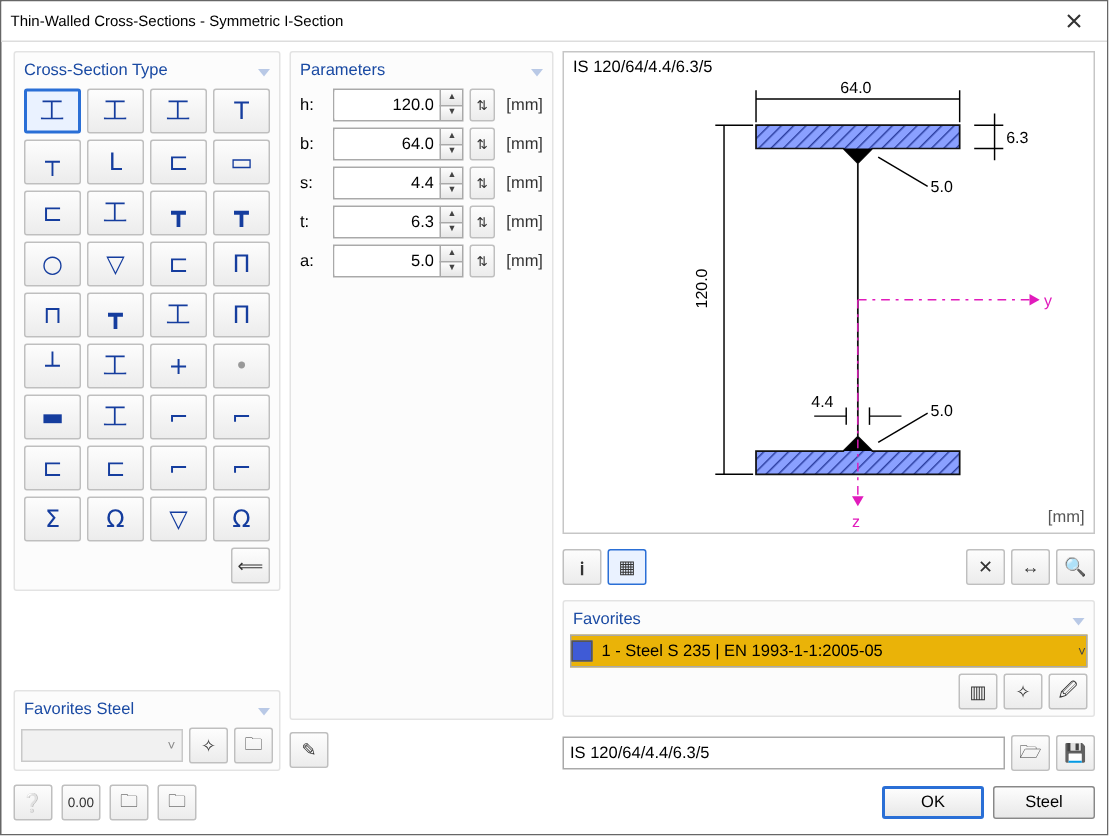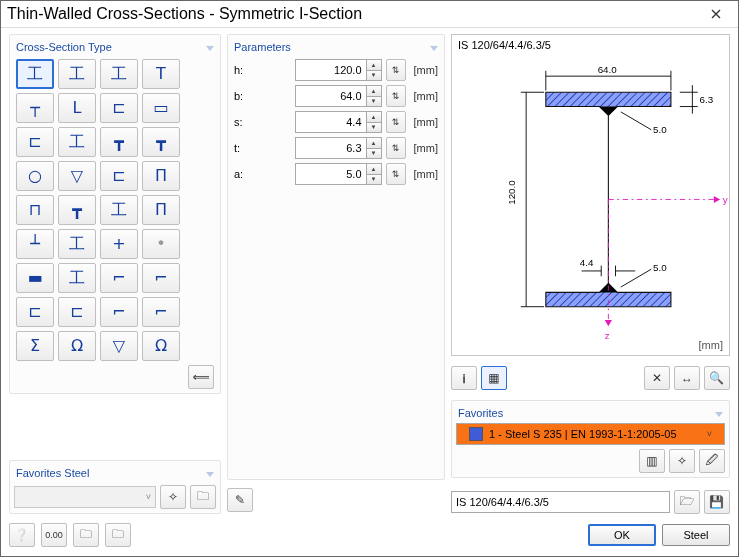--- a/index.html
+++ b/index.html
@@ -1,23 +1,23 @@
 <!DOCTYPE html>
 <html><head>
 <meta charset="utf-8">
 <style>
   html,body{margin:0;padding:0;font-family:"Segoe UI",Tahoma,Arial,sans-serif;font-size:11px;background:#fff;color:#000}
   .window{width:739px;height:557px;border:1px solid #666;box-sizing:border-box;display:flex;flex-direction:column}
   .titlebar{height:26px;background:#fff;display:flex;align-items:center;justify-content:space-between;padding:0 6px;border-bottom:1px solid #ddd}
-  .titlebar .t{font-size:16px}
+  .titlebar .t{font-size:10px}
   .close{width:32px;height:20px;display:flex;align-items:center;justify-content:center;border:none;background:transparent}
   .body{flex:1;display:flex;padding:6px 8px 0 8px;gap:6px;min-height:0}
   .col{display:flex;flex-direction:column;gap:6px}
-  .col1{width:212px}
-  .col2{width:218px}
+  .col1{width:178px}
+  .col2{width:176px}
   .col3{flex:1;min-width:0}
   .group{border:1px solid #e3e3e3;border-radius:2px;background:#fcfcfc;padding:4px 4px 4px 4px;box-sizing:border-box}
   .group > .gt{color:#1a4aa3;font-size:11px;height:16px;display:flex;align-items:center;padding:0 2px 2px 2px;position:relative}
   .group > .gt::after{content:"";position:absolute;right:2px;top:7px;width:0;height:0;border-left:4px solid transparent;border-right:4px solid transparent;border-top:5px solid #b9c9e6}
   .grid{display:grid;grid-template-columns:repeat(4,38px);grid-auto-rows:30px;gap:4px;padding:2px}
   .gbtn{border:1px solid #bfbfbf;background:linear-gradient(#fdfdfd,#ececec);border-radius:2px;display:flex;align-items:center;justify-content:center;box-sizing:border-box}
   .gbtn.sel{border:2px solid #2a6fd6;background:#eaf2ff}
   .glyph{font-family:"Segoe UI Symbol","DejaVu Sans",sans-serif;font-size:16px;color:#153d9e;line-height:1}
   .tbtn{width:24px;height:22px;border:1px solid #bfbfbf;background:linear-gradient(#fdfdfd,#ececec);border-radius:2px;display:flex;align-items:center;justify-content:center;font-size:12px;color:#333}
   .tbtn.sel{border:1px solid #2a6fd6;background:#eaf2ff}
@@ -27,21 +27,21 @@
   .spin input{border:none;width:62px;text-align:right;padding:0 4px;font-family:inherit;font-size:11px;height:18px;outline:none}
   .spinbtns{width:15px;height:20px;display:flex;flex-direction:column}
   .sp{flex:1;border-left:1px solid #a9a9a9;background:linear-gradient(#fdfdfd,#e6e6e6);display:flex;align-items:center;justify-content:center;font-size:6px;color:#444}
   .sp + .sp{border-top:1px solid #a9a9a9}
   .unit{color:#333;padding-left:4px}
   .preview{border:1px solid #c6c6c6;background:#fff;flex:1;min-height:0;position:relative}
   .preview .name{position:absolute;left:6px;top:4px;font-size:11px}
   .preview .unitlbl{position:absolute;right:6px;bottom:4px;font-size:11px;color:#555}
   .ptoolbar{display:flex;gap:4px;margin-top:4px}
   .spacer{flex:1}
-  .matsel{display:flex;align-items:center;border:1px solid #a9a9a9;background:#f97316;height:20px;padding:0 12px;gap:6px}
+  .matsel{display:flex;align-items:center;border:1px solid #a9a9a9;background:#eab308;height:20px;padding:0 0;gap:6px}
   .sw{width:12px;height:12px;background:#3f5bd6;border:1px solid #555}
   .matsel .v{flex:1}
   .matsel .dd{font-size:9px;color:#444}
   .favrow{display:flex;gap:4px;align-items:center;padding-top:2px}
   .favsel{flex:1;display:flex;align-items:center;border:1px solid #c9c9c9;background:#f1f1f1;height:20px;padding:0 4px;color:#888;justify-content:flex-end;font-size:9px}
   .desc{display:flex;gap:4px;align-items:center}
   .desc input{flex:1;border:1px solid #a9a9a9;height:20px;padding:0 4px;font-family:inherit;font-size:11px}
   .footer{height:42px;display:flex;align-items:center;padding:0 8px;gap:6px;border-top:0}
   .mainbtn{height:22px;min-width:68px;border:1px solid #888;background:linear-gradient(#fdfdfd,#e8e8e8);border-radius:2px;font-family:inherit;font-size:11px}
   .mainbtn.def{border:2px solid #2a6fd6}

